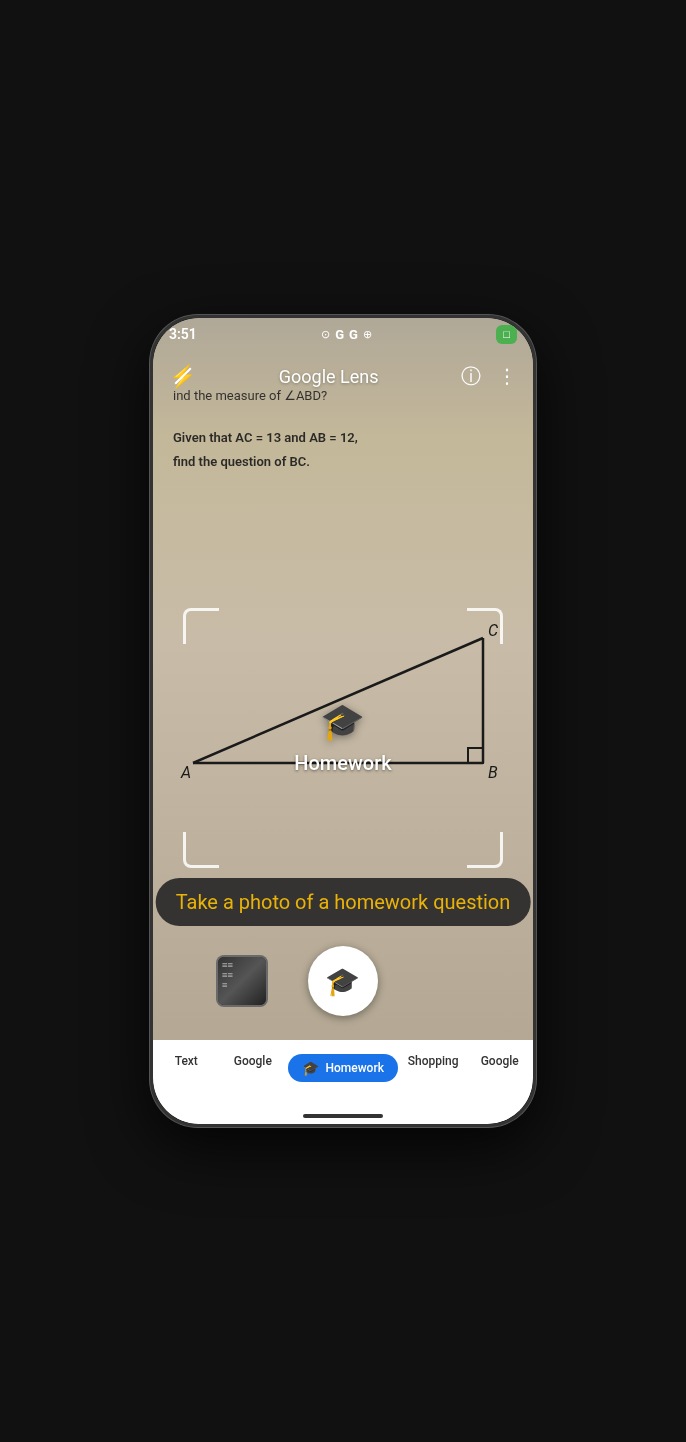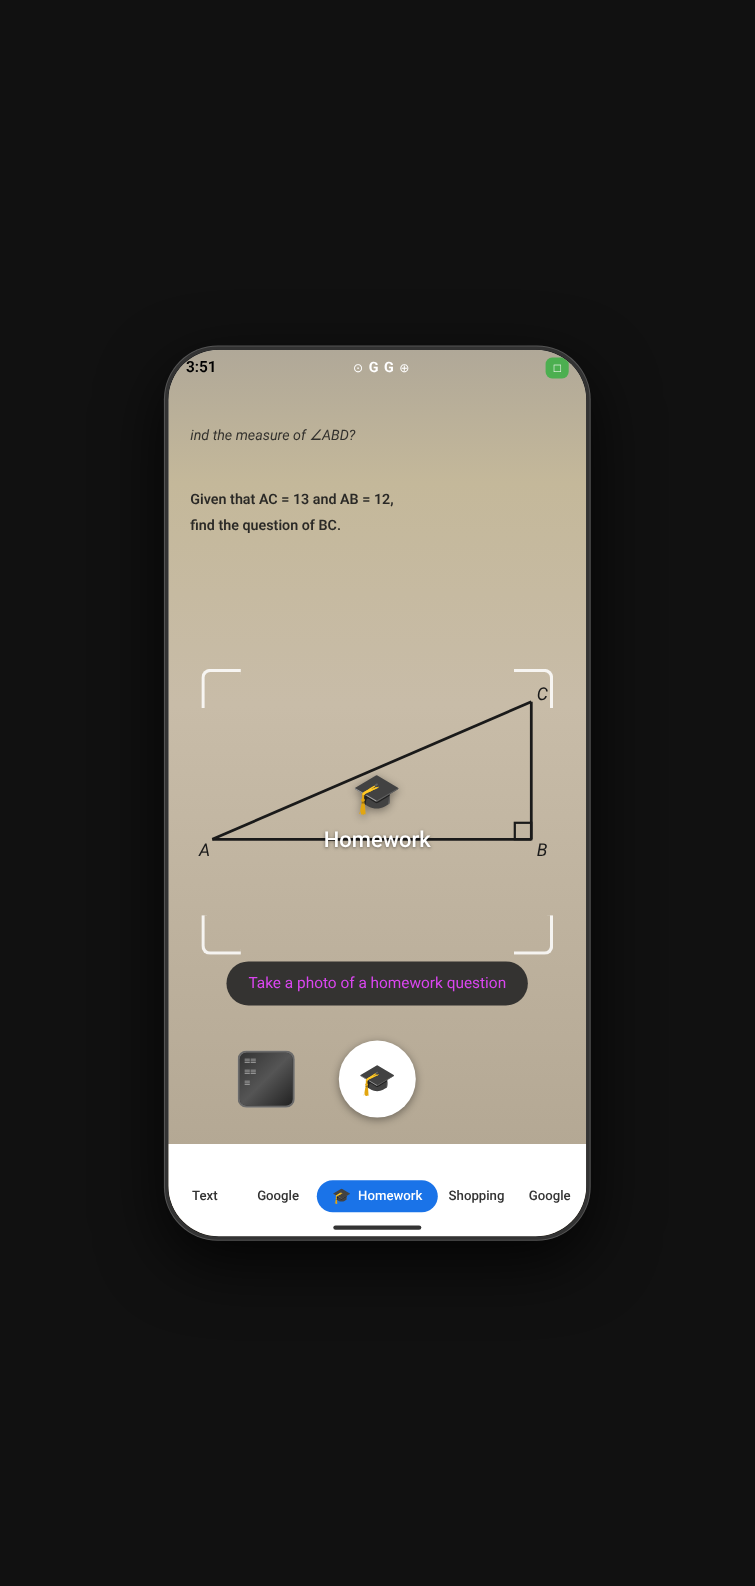--- a/index.html
+++ b/index.html
@@ -48,22 +48,21 @@
       position: absolute;
       top: 60px;
       left: 0;
       width: 100%;
       padding: 10px 20px;
       color: #1a1a1a;
     }
 
     .math-text-1 {
       font-size: 13px;
-      font-style: italic;
-      margin-bottom: 22px;
+      margin-bottom: 6px;
       opacity: 0.85;
     }
 
     .math-text-2 {
       font-size: 13px;
       font-weight: 600;
       line-height: 1.5;
       margin-bottom: 4px;
       opacity: 0.9;
     }
@@ -139,21 +138,21 @@
       right: 0;
       height: 32px;
       display: flex;
       align-items: center;
       justify-content: space-between;
       padding: 0 16px;
       z-index: 20;
     }
 
     .status-time {
-      color: #000000;
+      color: #ffffff;
       font-size: 14px;
       font-weight: 600;
     }
 
     .status-icons {
       display: flex;
       align-items: center;
       gap: 5px;
     }
 
@@ -208,28 +207,28 @@
 
     .toolbar-icon {
       color: white;
       font-size: 20px;
       cursor: pointer;
     }
 
     
     .hint-bubble {
       position: absolute;
-      bottom: 210px;
+      bottom: 198px;
       left: 50%;
       transform: translateX(-50%);
       background: rgba(40,40,40,0.92);
-      color: #d946ef;
+      color: #eab308;
       border-radius: 24px;
       padding: 12px 20px;
-      font-size: 14px;
+      font-size: 20px;
       white-space: nowrap;
       z-index: 30;
     }
 
     
     .shutter-area {
       position: absolute;
       bottom: 108px;
       left: 0;
       right: 0;
@@ -281,21 +280,21 @@
 
     
     .bottom-tabs {
       position: absolute;
       bottom: 0;
       left: 0;
       right: 0;
       height: 84px;
       background: white;
       display: flex;
-      align-items: center;
+      align-items: flex-start;
       padding-top: 10px;
       z-index: 40;
       border-radius: 0 0 46px 46px;
     }
 
     .tab-item {
       flex: 1;
       display: flex;
       flex-direction: column;
       align-items: center;
@@ -414,20 +413,35 @@
         <span class="status-icon" style="font-weight:700;font-size:13px;">G</span>
         <span class="status-icon">⊕</span>
       </div>
       <div class="status-right">
         <div class="battery-badge">
           <span>□</span>
         </div>
       </div>
     </div>
 
+    <div class="toolbar">
+      <div class="toolbar-icon" style="font-size:22px; position:relative;">
+        <span style="display:inline-block; transform:rotate(0deg);">⚡</span>
+        <span style="position:absolute;top:0;left:0;right:0;bottom:0;display:flex;align-items:center;justify-content:center;">
+          <span style="width:22px;height:2px;background:white;transform:rotate(-45deg);display:block;"></span>
+        </span>
+      </div>
+      <div class="toolbar-title">
+        <span>Google</span>&nbsp;<span>Lens</span>
+      </div>
+      <div class="toolbar-icons">
+        <span class="toolbar-icon">ⓘ</span>
+        <span class="toolbar-icon">⋮</span>
+      </div>
+    </div>
 
     <div class="math-bottom-text">
     </div>
 
     <div class="hint-bubble">
       <span>Take a photo of a homework question</span>
     </div>
 
     <div class="shutter-area">
       <div class="thumbnail">

